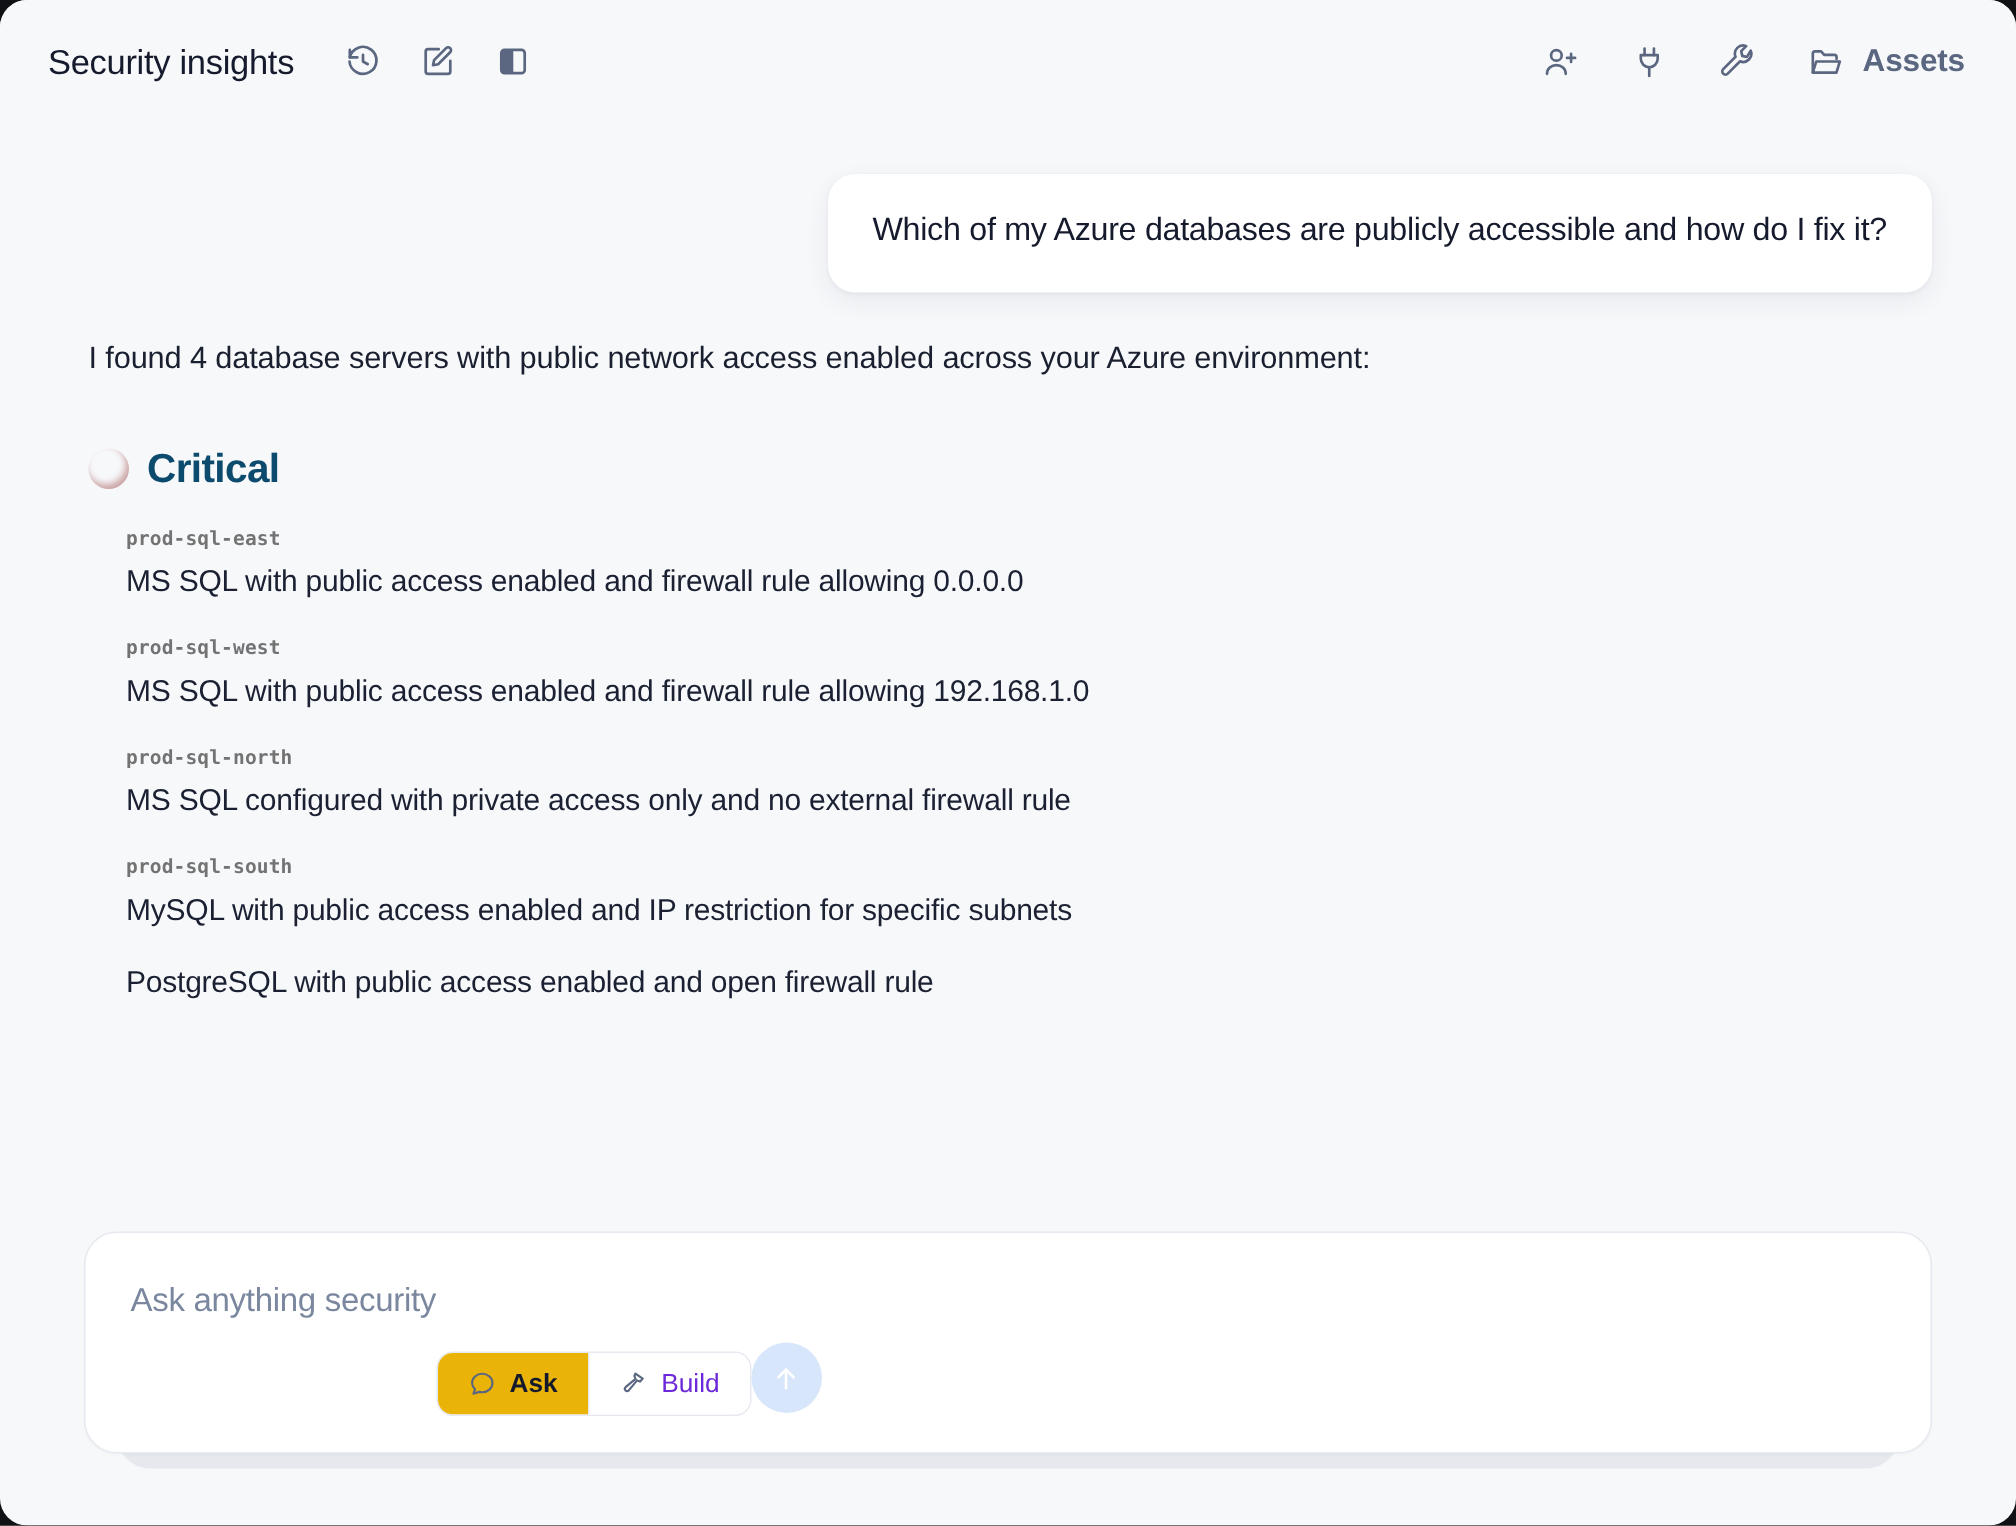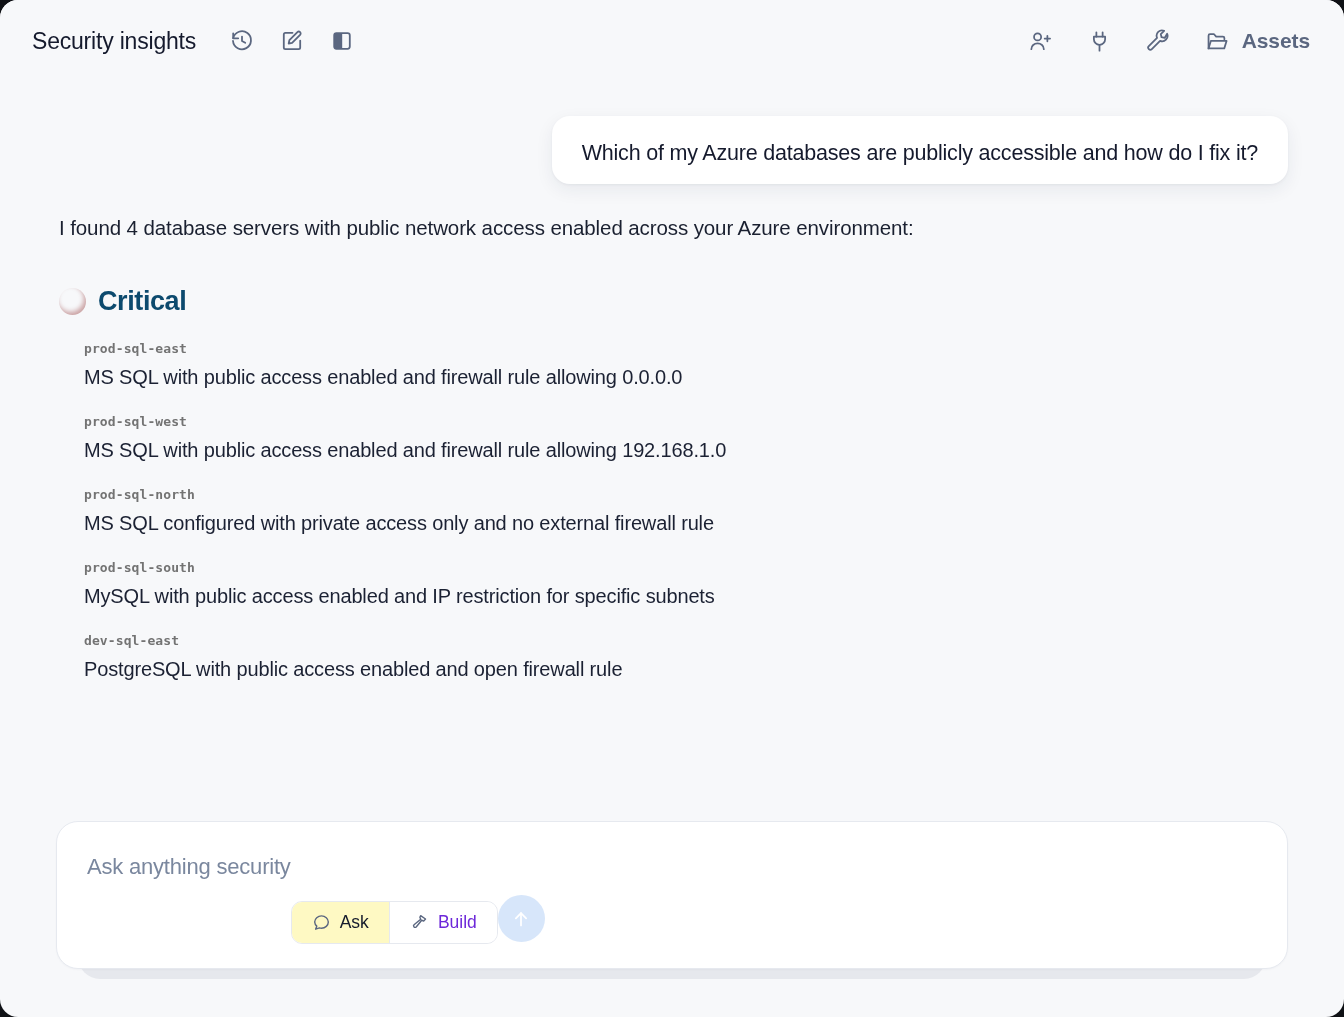--- a/index.html
+++ b/index.html
@@ -91,21 +91,21 @@
 
   .user-row {
     display: flex;
     justify-content: flex-end;
     margin-bottom: 32px;
   }
 
   .user-bubble {
     background: #ffffff;
     border-radius: 18px;
-    padding: 24px 30px 16px 30px;
+    padding: 24px 30px 27px 30px;
     max-width: 832px;
     box-shadow: 0 6px 18px rgba(24, 36, 66, 0.07),
                 0 1px 3px rgba(24, 36, 66, 0.05);
   }
 
   .user-text {
     font-size: 21.5px;
     color: #151a2d;
     letter-spacing: -0.2px;
     line-height: 1.3;
@@ -220,23 +220,23 @@
     gap: 9px;
     padding: 10px 20px;
     font-size: 17.5px;
     background: #ffffff;
     border: none;
     cursor: pointer;
     color: #6d28d9;
     font-family: inherit;
   }
   .mode-btn.active {
-    background: #fef9c3;
+    background: #eab308;
     color: #141a2b;
-    font-weight: 400;
+    font-weight: 700;
   }
   .mode-btn + .mode-btn { border-left: 1px solid #e6e9ef; }
 
   .send-btn {
     margin-left: auto;
     width: 47px;
     height: 47px;
     border-radius: 50%;
     background: #d7e6fa;
     border: none;
@@ -341,21 +341,20 @@
         <div class="finding-name">prod-sql-north</div>
         <div class="finding-desc">MS SQL configured with private access only and no external firewall rule</div>
       </div>
 
       <div class="finding">
         <div class="finding-name">prod-sql-south</div>
         <div class="finding-desc">MySQL with public access enabled and IP restriction for specific subnets</div>
       </div>
 
       <div class="finding">
-        <div class="finding-name">dev-sql-east</div>
         <div class="finding-desc">PostgreSQL with public access enabled and open firewall rule</div>
       </div>
 
     </div>
   </div>
 
   <div class="composer-wrap">
     <div class="composer-shadow"></div>
     <div class="composer">
 

